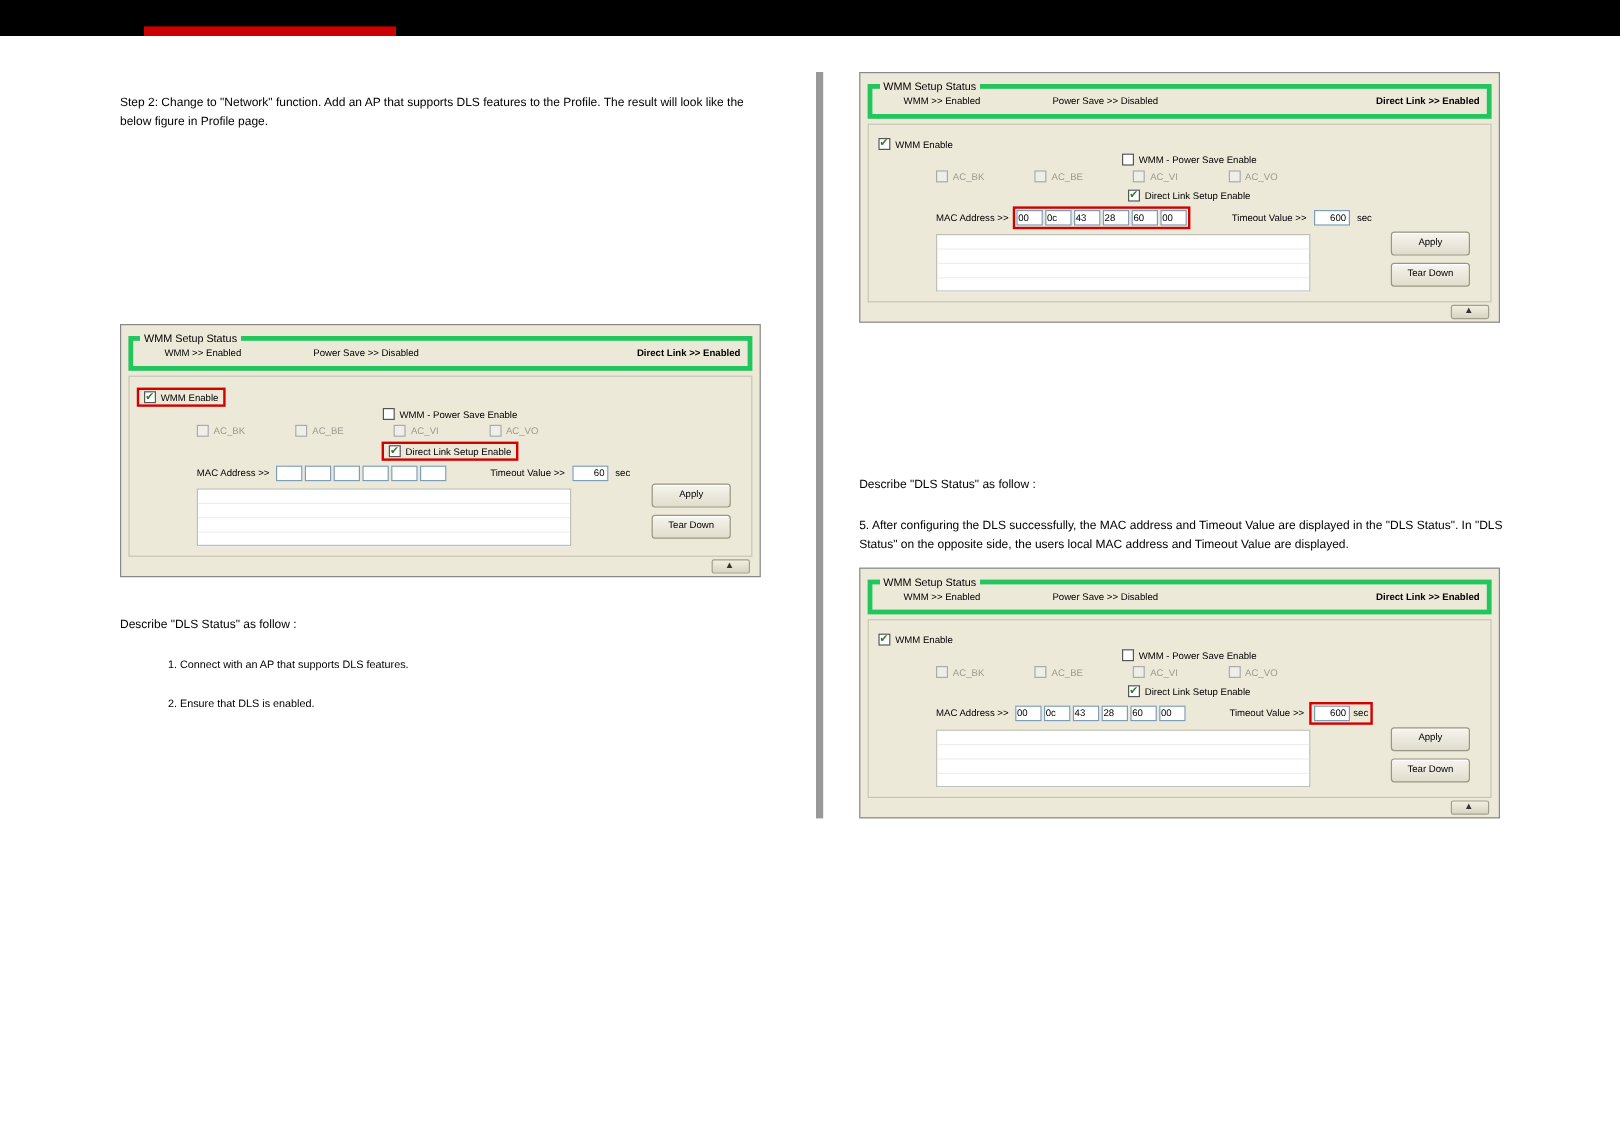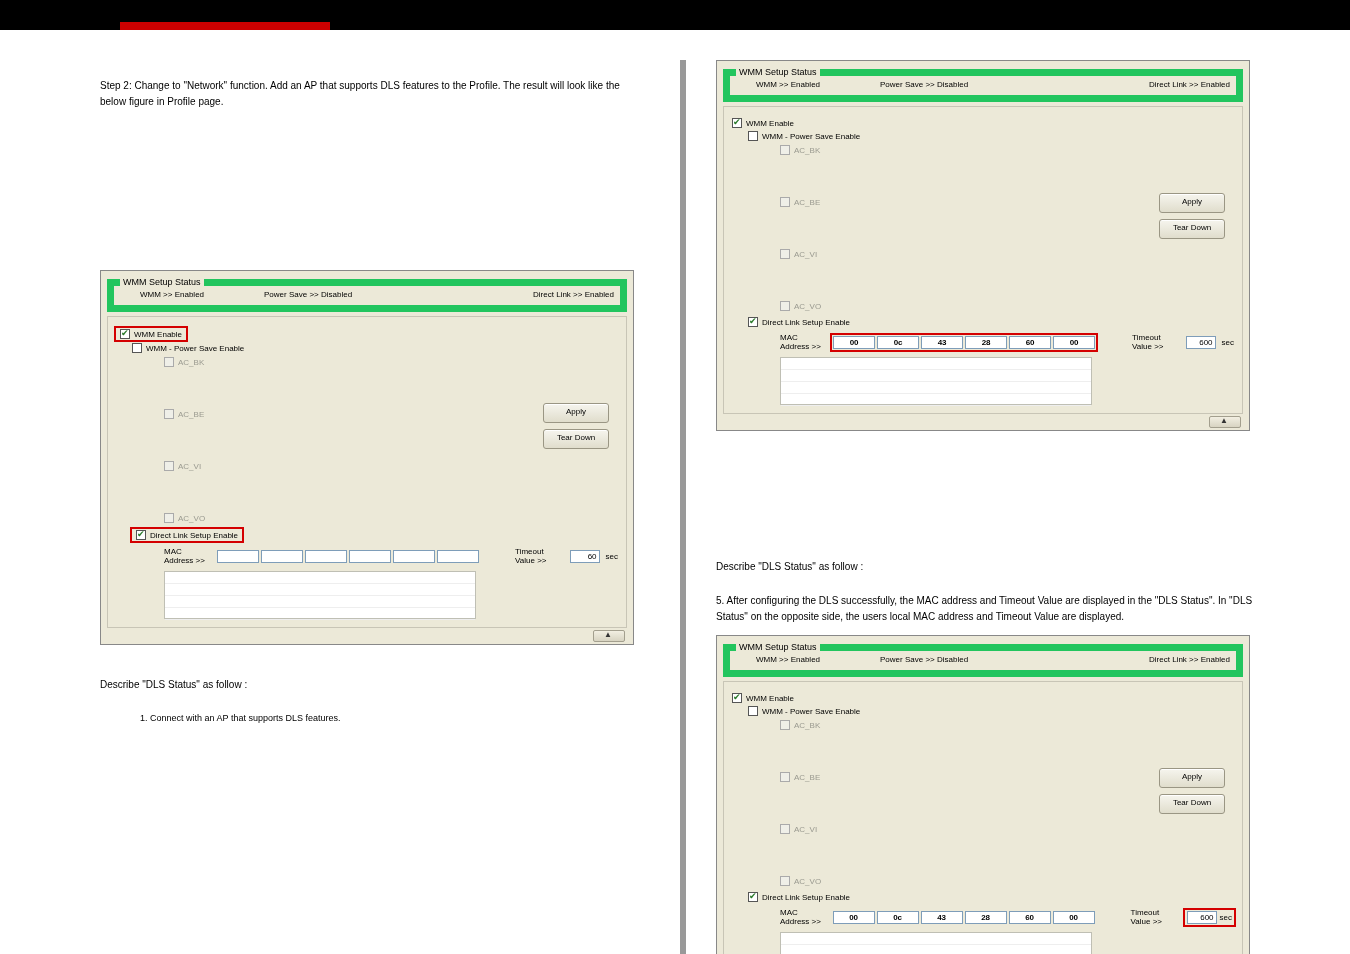--- a/index.html
+++ b/index.html
@@ -46,42 +46,42 @@
   }
   
   .wmm-panel {
     position: relative;
     width: 520px;
     background: #ece9d8;
     border: 1px solid #888;
     padding: 6px 6px 0 6px;
   }
   fieldset.status {
-    border: 7px solid #22c55e;
+    border: 4px solid #22c55e;
     margin: 0 0 4px 0;
     padding: 3px 6px 6px 6px;
   }
   legend {
     font-size: 9px;
     padding: 0 3px;
   }
   .status-row {
     display: flex;
     justify-content: flex-start;
     gap: 60px;
     font-size: 8px;
     padding-left: 20px;
   }
-  .status-row .dl { margin-left: auto; }
+  .status-row .dl { margin-left: auto; font-weight: bold; }
   .body-box {
     border: 1px solid #c8c5b6;
     padding: 8px 8px 8px 8px;
   }
   .row { display: flex; align-items: center; gap: 4px; margin: 3px 0; font-size: 8px;}
-  .row.indent1 { padding-left: 16px; }
+  .row.indent1 { padding-left: 16px; justify-content: center; }
 
   .chk {
     display: inline-block;
     width: 10px; height: 10px;
     border: 1px solid #555;
     background: #fff;
     position: relative;
     box-sizing: border-box;
     flex-shrink: 0;
   }
@@ -90,41 +90,39 @@
     position: absolute;
     left: 0; top: -2px;
     font-size: 9px;
     line-height: 10px;
     color: #2a7a2a;
   }
   .chk.disabled { border-color: #aaa; background:#efefe8;}
   .lbl { white-space: nowrap; }
   .lbl.disabled { color: #9a9a90; }
 
-  .ac-row { display: flex; gap: 42px; padding-left: 48px; margin: 4px 0 6px 0; flex-direction: column;}
+  .ac-row { display: flex; gap: 42px; padding-left: 48px; margin: 4px 0 6px 0;}
   .ac-item { display:flex; align-items:center; gap:4px; font-size:8px;}
 
   .mac-row {
     display: flex;
     align-items: center;
     gap: 6px;
     padding-left: 48px;
     font-size: 8px;
     margin: 6px 0;
   }
   .mac-boxes { display: flex; gap: 2px; }
   .mac-in {
-    width: 42px; height: 13px;
+    width: 22px; height: 13px;
     border: 1px solid #7e9db9;
     background: #fff;
     font-size: 8px;
-    text-align: center;
     padding: 0;
     box-sizing: border-box;
-    font-weight: bold;
   }
   .timeout-lbl { margin-left: 30px; }
   .timeout-in {
     width: 30px; height: 13px;
     border:1px solid #7e9db9;
     background:#fff;
     font-size:8px;
     text-align:right;
     padding: 0 2px;
     box-sizing: border-box;
@@ -272,20 +270,21 @@
       <div class="btn-col">
         <div class="btn">Apply</div>
         <div class="btn">Tear Down</div>
       </div>
       <div class="tray"><span class="tray-btn"></span></div>
     </div>
 
     <div class="gap-sm"></div>
     <div class="step-text">Describe "DLS Status" as follow :</div>
     <div class="step-text small-note">1. Connect with an AP that supports DLS features.</div>
+    <div class="step-text small-note">2. Ensure that DLS is enabled.</div>
   </div>
 
   <div class="col right-col">
 
     <div class="wmm-panel">
       <fieldset class="status">
         <legend>WMM Setup Status</legend>
         <div class="status-row">
           <span>WMM &gt;&gt; Enabled</span>
           <span>Power Save &gt;&gt; Disabled</span>

